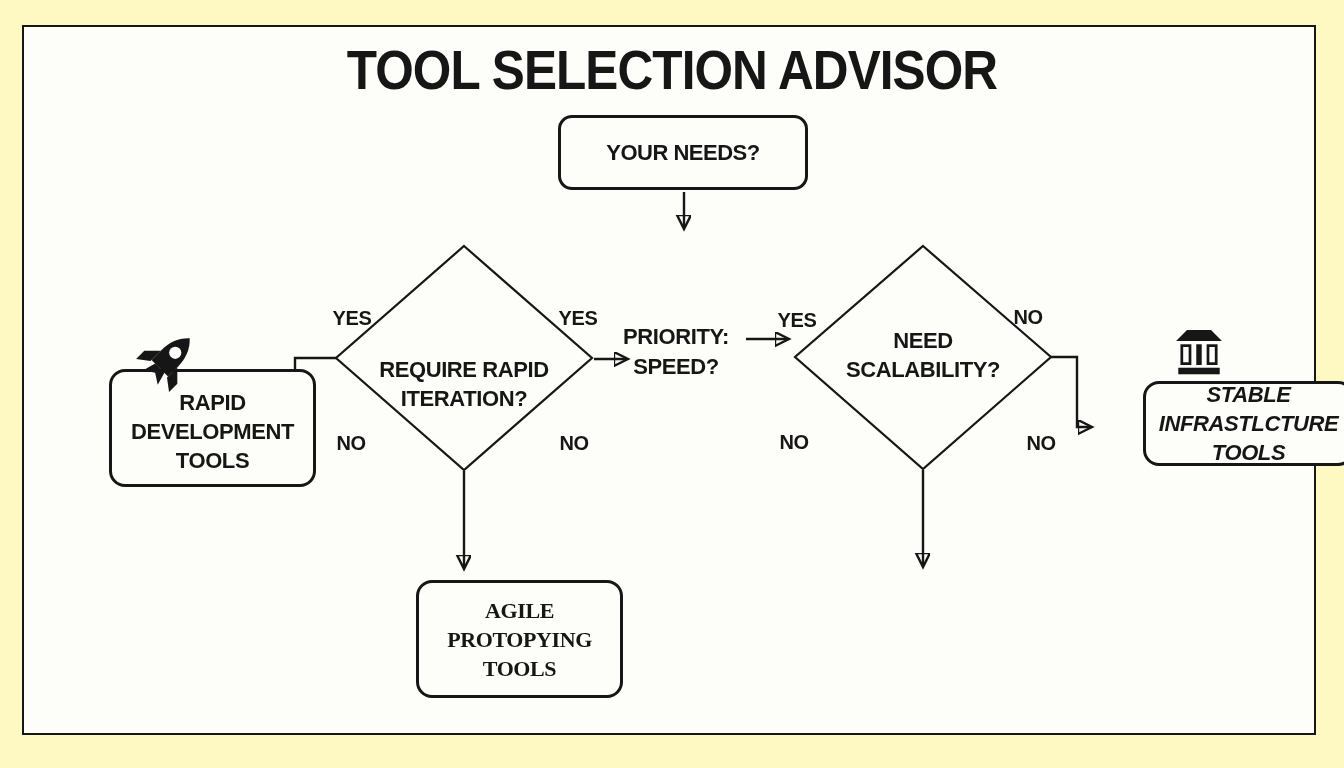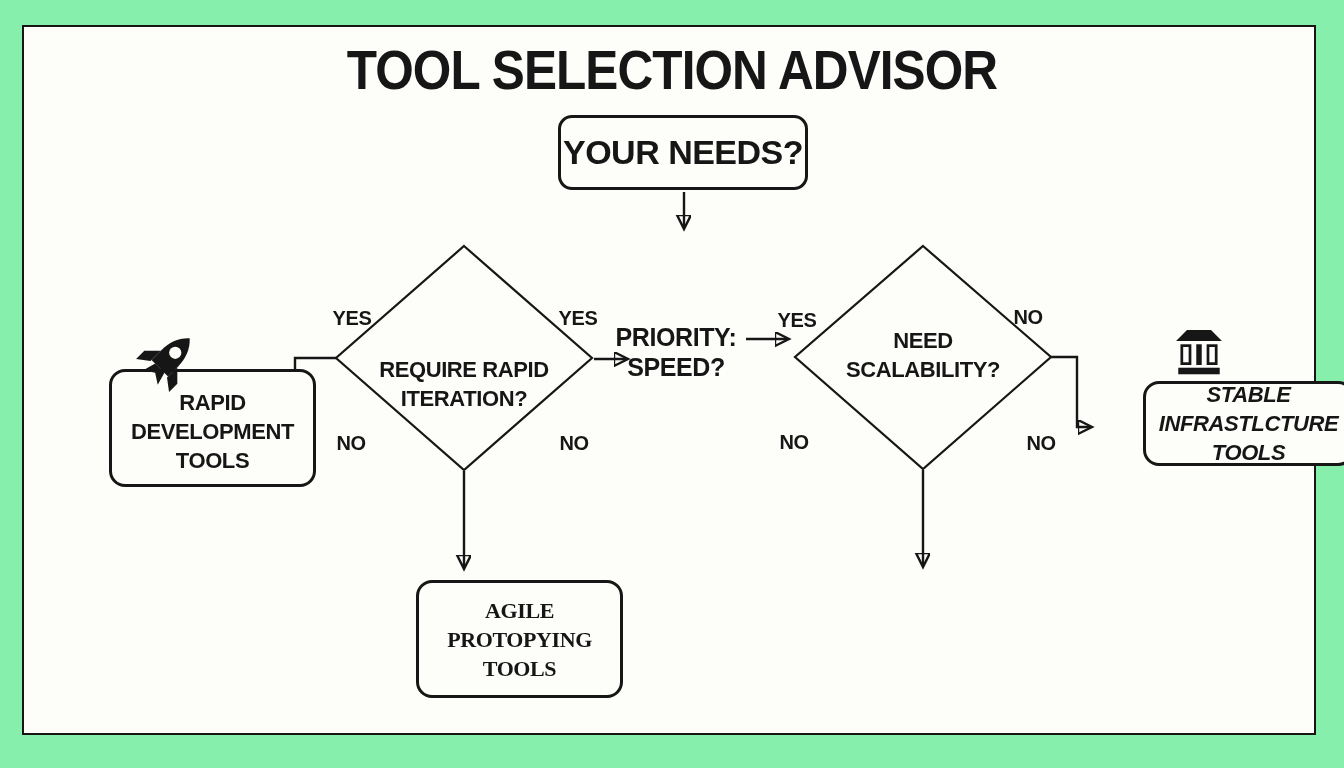--- a/index.html
+++ b/index.html
@@ -4,21 +4,21 @@
 <style>
   html, body { margin: 0; padding: 0; }
   body {
     font-family: "Liberation Sans", "DejaVu Sans", sans-serif;
     background: #f5f4f1;
   }
   #canvas {
     position: relative;
     width: 1344px;
     height: 768px;
-    background: #86efac;
+    background: #fef9c3;
     overflow: hidden;
     color: #161616;
   }
   .frame {
     position: absolute;
     left: 22px; top: 25px;
     width: 1294px; height: 710px;
     border: 2.5px solid #161616;
     background: #fdfdfa;
     box-sizing: border-box;
@@ -44,31 +44,31 @@
     border: 3px solid #161616;
     border-radius: 16px;
     background: #fdfdfa;
     display: flex;
     align-items: center;
     justify-content: center;
     text-align: center;
     font-weight: bold;
     white-space: pre-line;
   }
-  .box.start { font-size: 34px; letter-spacing: -0.5px; border-radius: 14px; }
+  .box.start { font-size: 22px; letter-spacing: -0.5px; border-radius: 14px; }
   .box.result { font-size: 22px; line-height: 29px; letter-spacing: -0.4px; margin-left: 46px; }
   .centered-label {
     position: absolute;
     transform: translate(-50%, -50%);
     text-align: center;
     font-weight: bold;
     white-space: pre-line;
   }
   .dtext { font-size: 22px; line-height: 29px; letter-spacing: -0.4px; }
-  .ptext { font-size: 25px; line-height: 30px; letter-spacing: -0.4px; }
+  .ptext { font-size: 22px; line-height: 30px; letter-spacing: -0.4px; }
   .elabel { font-size: 20px; letter-spacing: -0.4px; margin-top: 21px; }
   .icon { position: absolute; }
 </style>
 </head>
 <body>
 
 <div id="canvas">
 
   <div class="frame"></div>
 

